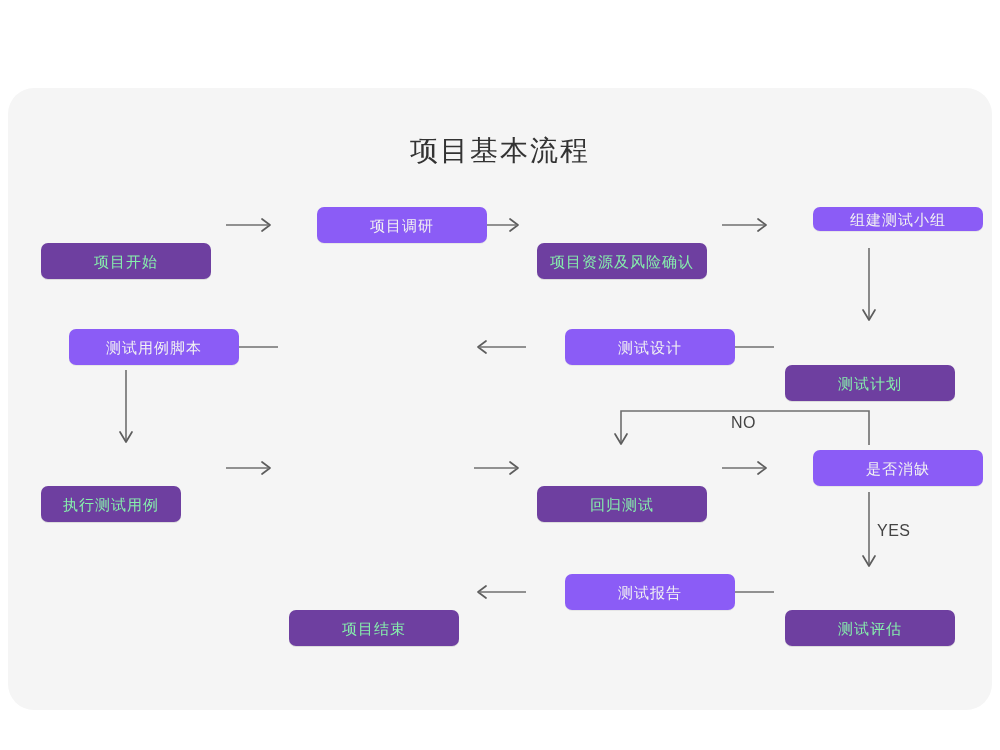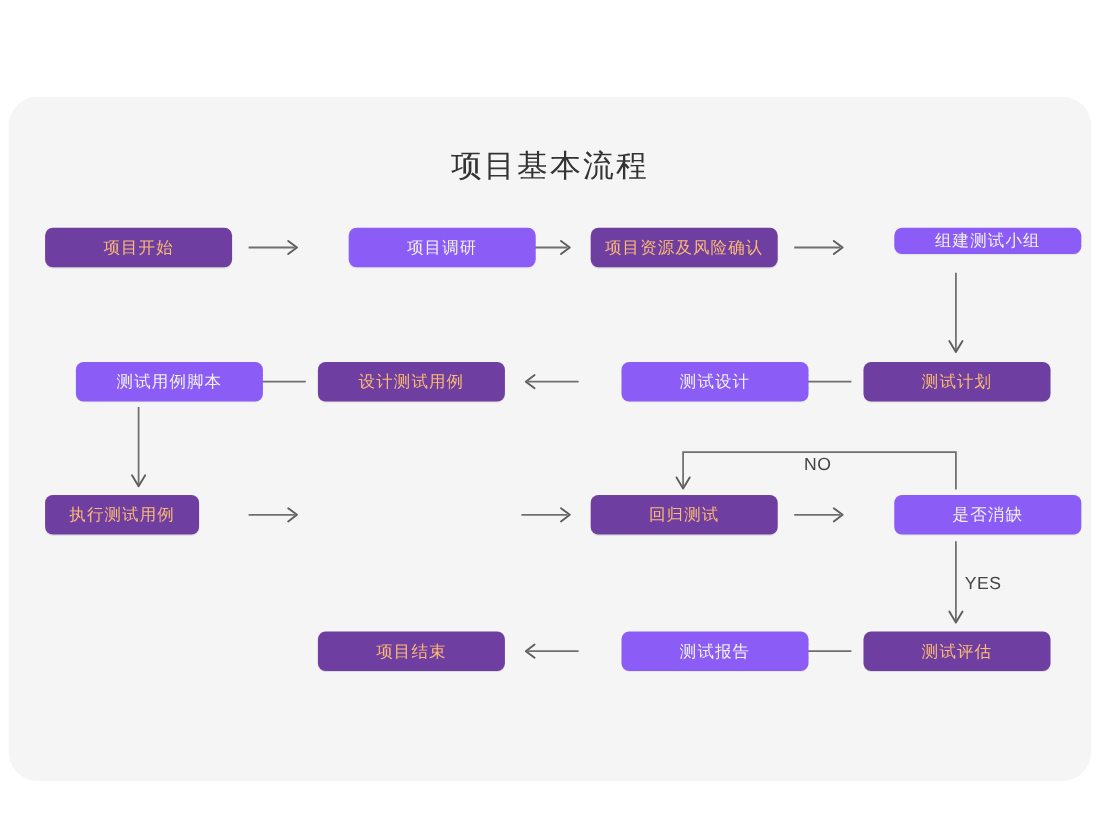--- a/index.html
+++ b/index.html
@@ -54,22 +54,23 @@
     text-align: center;
     font-size: 15px;
     line-height: 21px;
     letter-spacing: 1px;
     white-space: pre-line;
     color: #ffffff;
     user-select: none;
   }
   .node.purple {
     background: #6e3fa0;
-    color: #fdba74;
+    color: #86efac;
     box-shadow: 0 1px 0 rgba(0,0,0,0.10);
+    margin-top: 36px;
   }
   .node.gray {
     background: #8b5cf6;
     color: #f2f2f2;
     box-shadow: 0 1px 0 rgba(0,0,0,0.06);
     margin-left: 28px;
   }
 
   
   .conn-svg {
@@ -192,21 +193,20 @@
   <div class="edge-label" style="left:731px; top:414px;">NO</div>
 
   <div class="edge-label" style="left:877px; top:522px;">YES</div>
 
   <div class="node purple" style="left:41px;  top:207px; width:170px; height:36px;">项目开始</div>
   <div class="node gray" style="left:289px; top:207px; width:170px; height:36px;">项目调研</div>
   <div class="node purple" style="left:537px; top:207px; width:170px; height:36px;">项目资源及风险确认</div>
   <div class="node gray" style="left:785px; top:207px; width:170px; height:24px;">组建测试小组</div>
 
   <div class="node gray" style="left:41px;  top:329px; width:170px; height:36px;">测试用例脚本</div>
-  <div class="node purple" style="left:289px; top:329px; width:170px; height:36px;">设计测试用例</div>
   <div class="node gray" style="left:537px; top:329px; width:170px; height:36px;">测试设计</div>
   <div class="node purple" style="left:785px; top:329px; width:170px; height:36px;">测试计划</div>
 
   <div class="node purple" style="left:41px;  top:450px; width:140px; height:36px;">执行测试用例</div>
   <div class="node purple" style="left:537px; top:450px; width:170px; height:36px;">回归测试</div>
   <div class="node gray" style="left:785px; top:450px; width:170px; height:36px;">是否消缺</div>
 
   <div class="node purple" style="left:289px; top:574px; width:170px; height:36px;">项目结束</div>
   <div class="node gray" style="left:537px; top:574px; width:170px; height:36px;">测试报告</div>
   <div class="node purple" style="left:785px; top:574px; width:170px; height:36px;">测试评估</div>

